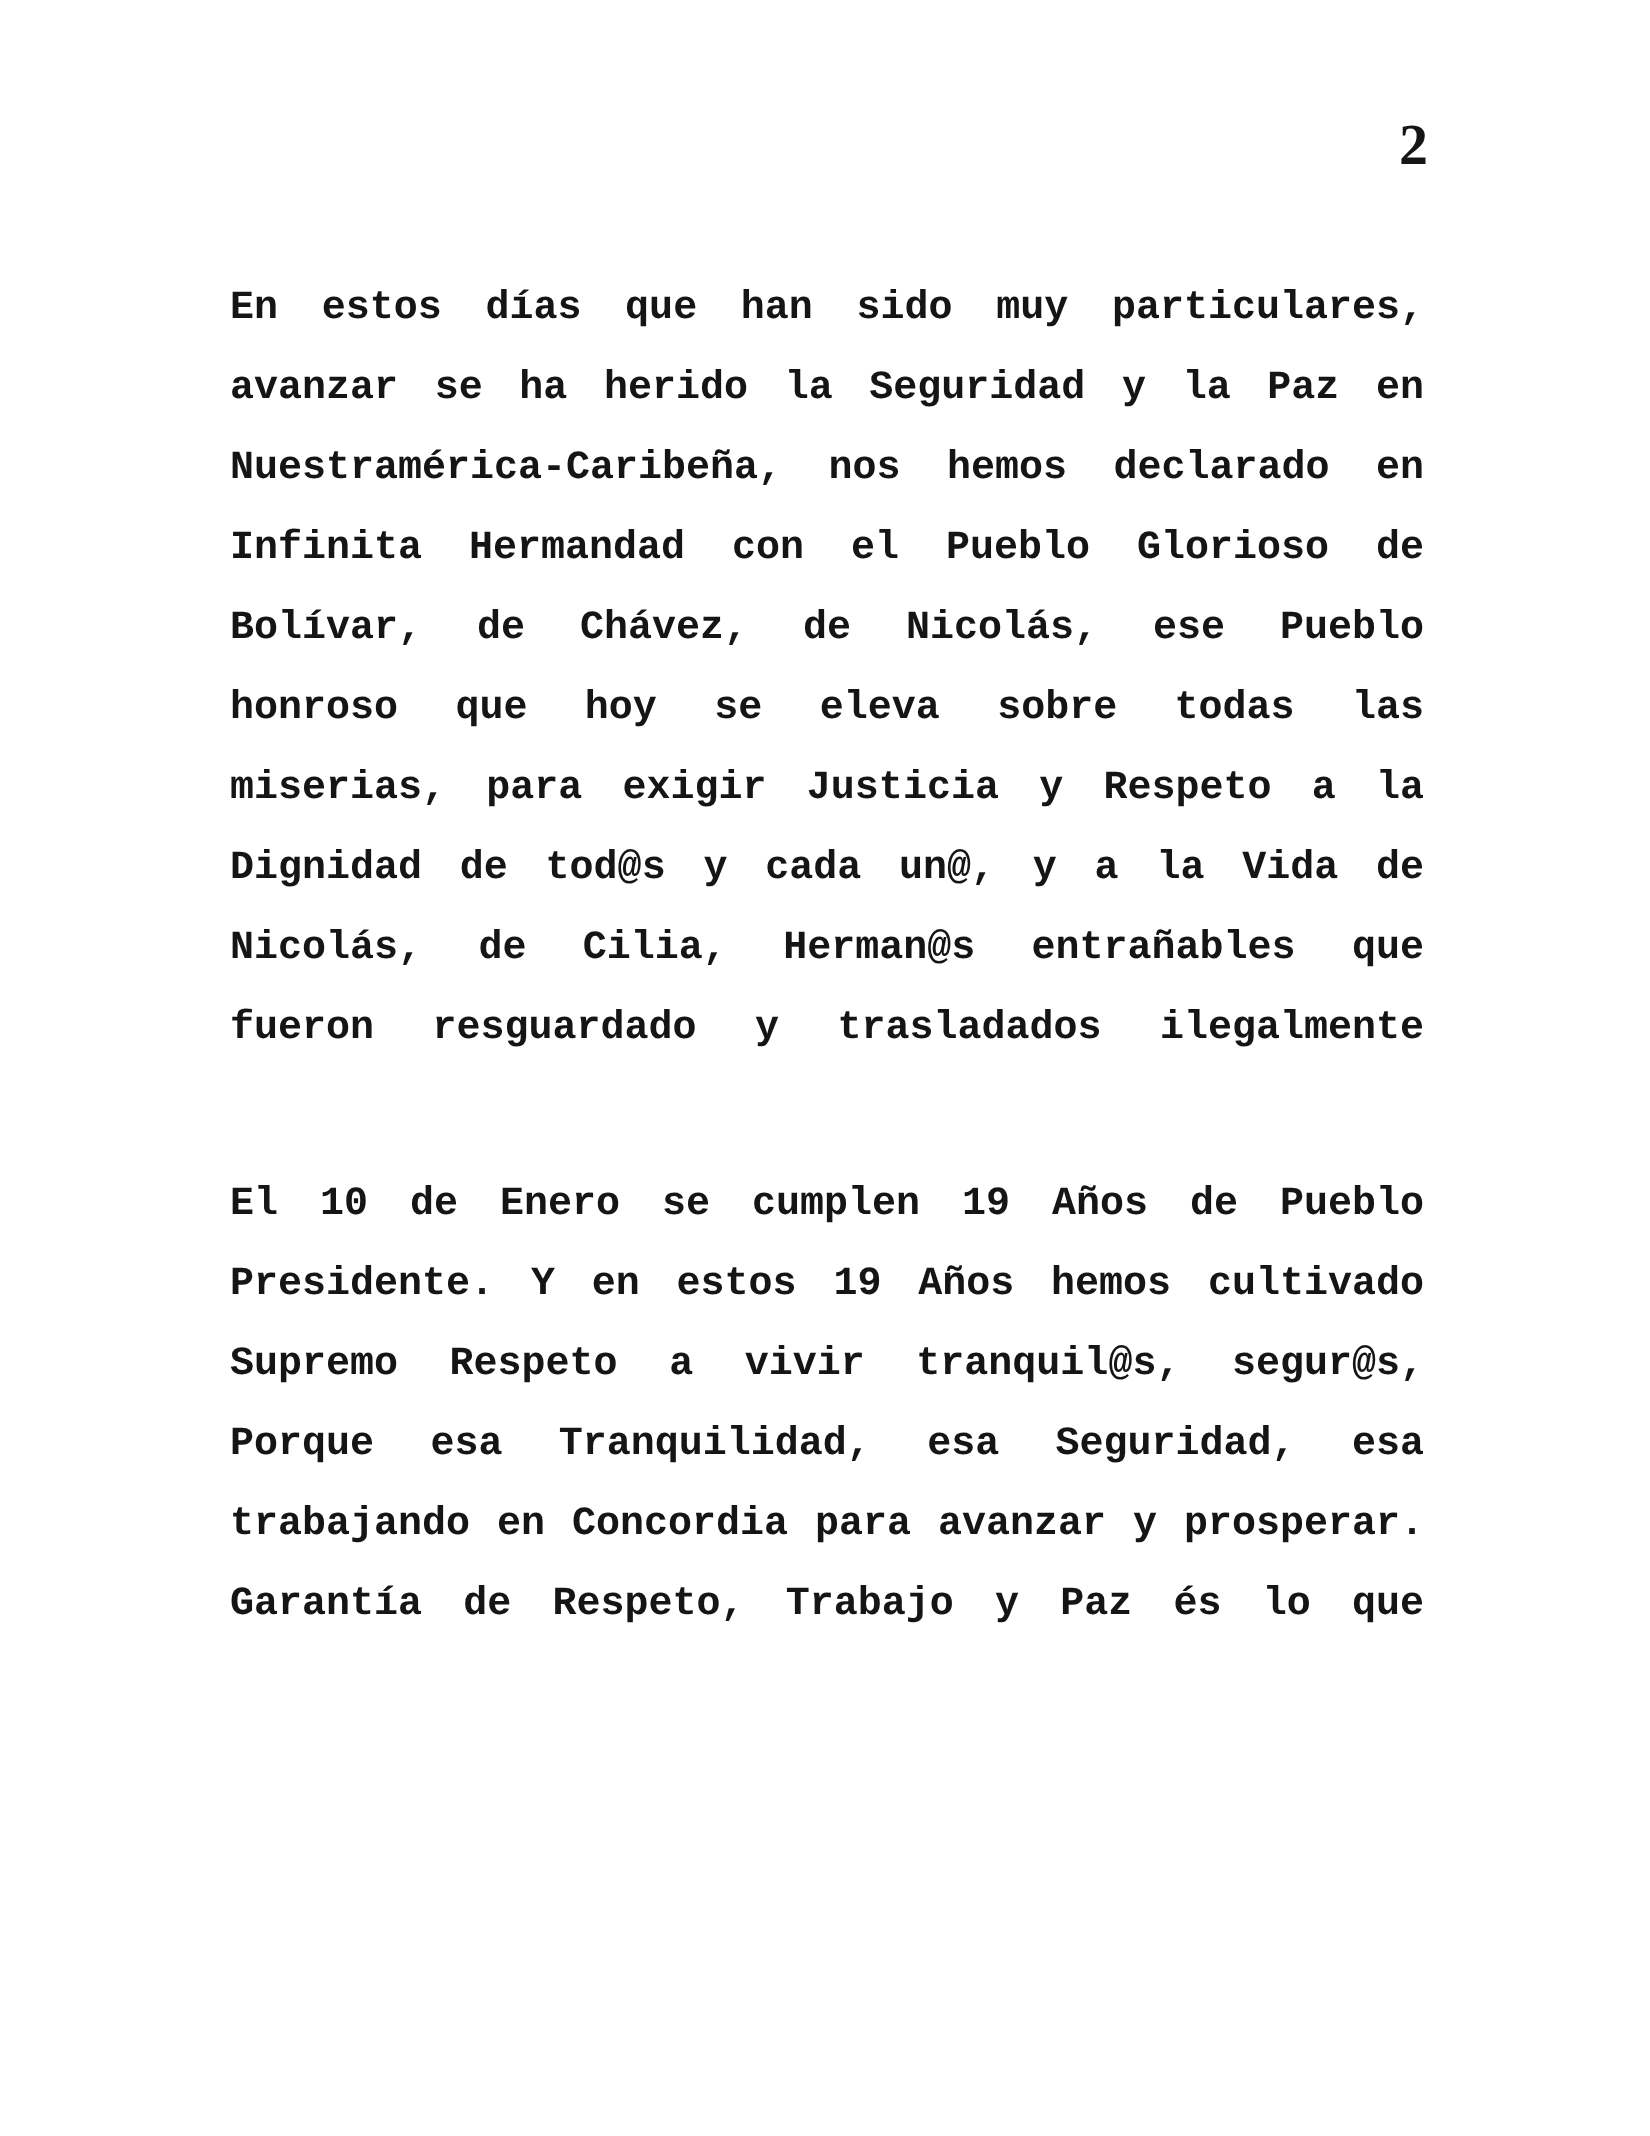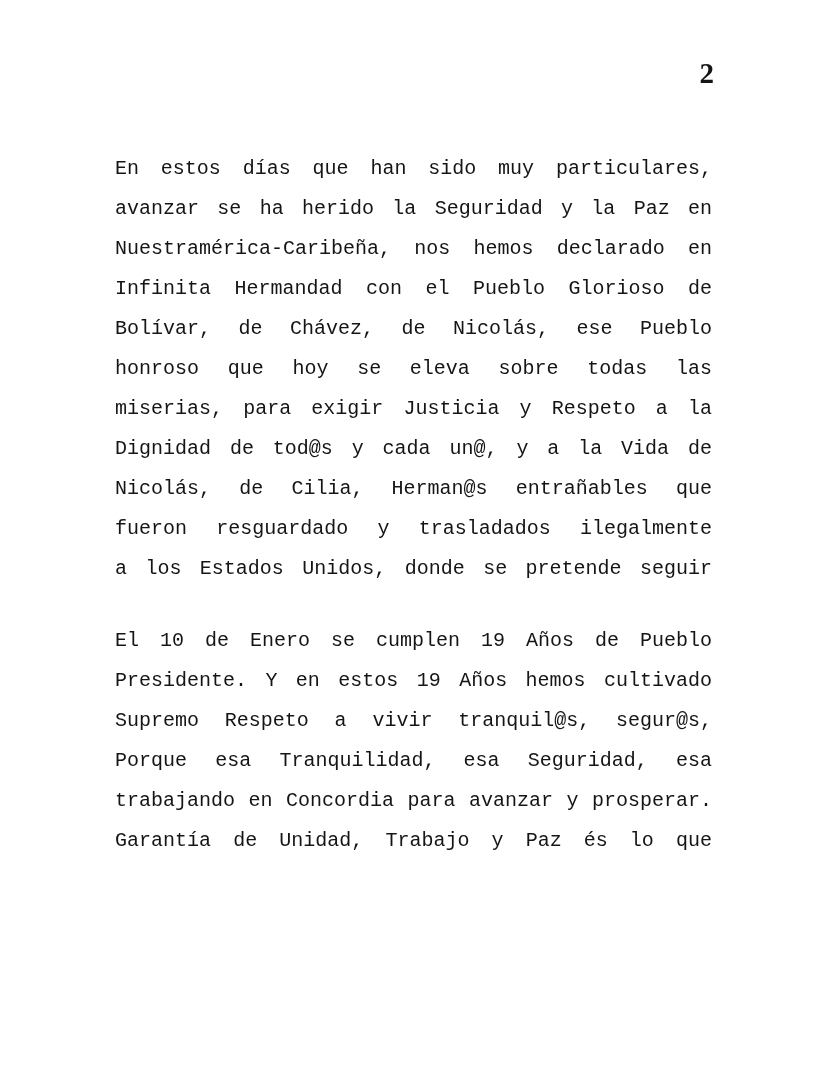--- a/index.html
+++ b/index.html
@@ -21,30 +21,30 @@
     right: 111px;
     font-family: "Liberation Serif", serif;
     font-weight: 700;
     font-size: 29px;
     line-height: 1;
     color: #161616;
   }
   .document-body {
     position: absolute;
     left: 115px;
-    top: 149px;
+    top: 135px;
     width: 597px;
     font-family: "Liberation Mono", monospace;
-    font-weight: 400;
+    font-weight: 700;
     font-size: 20px;
     line-height: 40px;
     color: #151515;
   }
   .para + .para {
-    margin-top: 32px;
+    margin-top: 48px;
   }
   .line {
     text-align: justify;
     text-align-last: justify;
     white-space: normal;
     word-spacing: 0;
   }
   .line.last-left {
     text-align-last: left;
   }
@@ -59,24 +59,23 @@
         <div class="line">En estos días que han sido muy particulares,</div>
         <div class="line">avanzar se ha herido la Seguridad y la Paz en</div>
         <div class="line">Nuestramérica-Caribeña, nos hemos declarado en</div>
         <div class="line">Infinita Hermandad con el Pueblo Glorioso de</div>
         <div class="line">Bolívar, de Chávez, de Nicolás, ese Pueblo</div>
         <div class="line">honroso que hoy se eleva sobre todas las</div>
         <div class="line">miserias, para exigir Justicia y Respeto a la</div>
         <div class="line">Dignidad de tod@s y cada un@, y a la Vida de</div>
         <div class="line">Nicolás, de Cilia, Herman@s entrañables que</div>
         <div class="line">fueron resguardado y trasladados ilegalmente</div>
-        <div class="line">a los Estados Unidos, donde se pretende seguir</div>
       </div>
       <div class="para">
         <div class="line">El 10 de Enero se cumplen 19 Años de Pueblo</div>
         <div class="line">Presidente. Y en estos 19 Años hemos cultivado</div>
         <div class="line">Supremo Respeto a vivir tranquil@s, segur@s,</div>
         <div class="line">Porque esa Tranquilidad, esa Seguridad, esa</div>
         <div class="line">trabajando en Concordia para avanzar y prosperar.</div>
-        <div class="line">Garantía de Unidad, Trabajo y Paz és lo que</div>
+        <div class="line">Garantía de Respeto, Trabajo y Paz és lo que</div>
       </div>
     </div>
 </div>
 
 </body></html>

